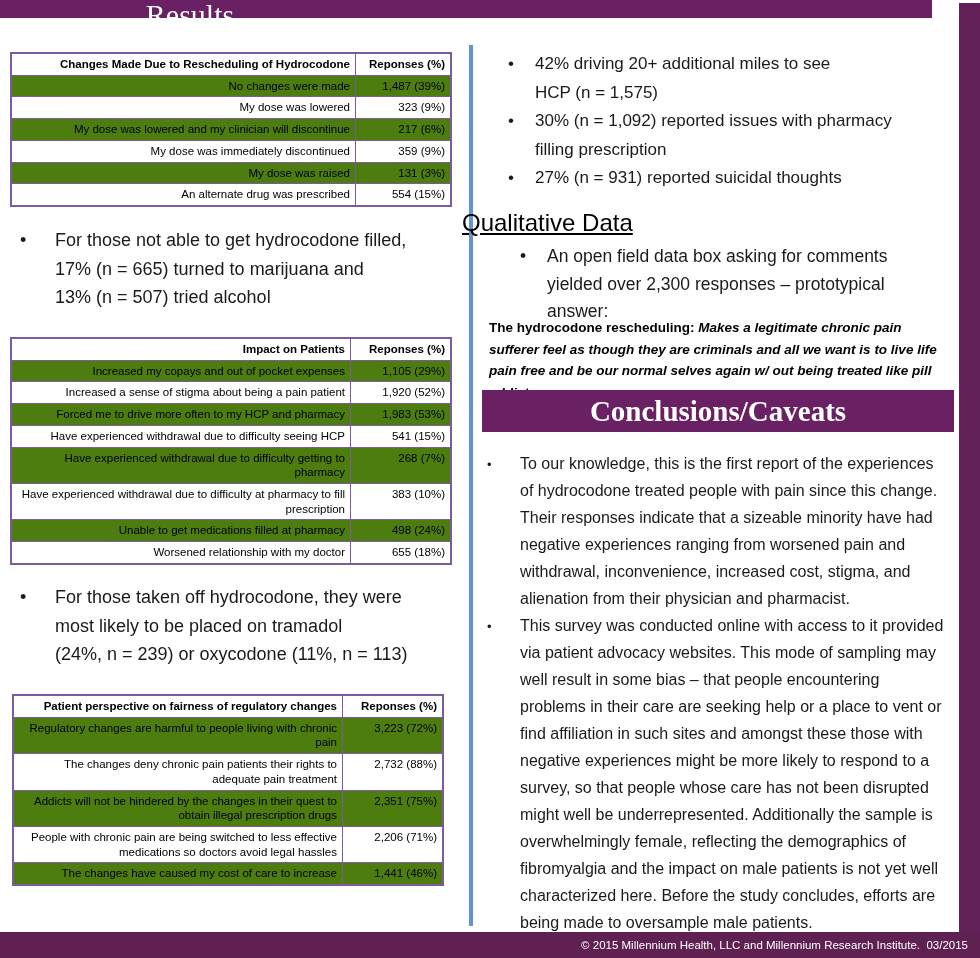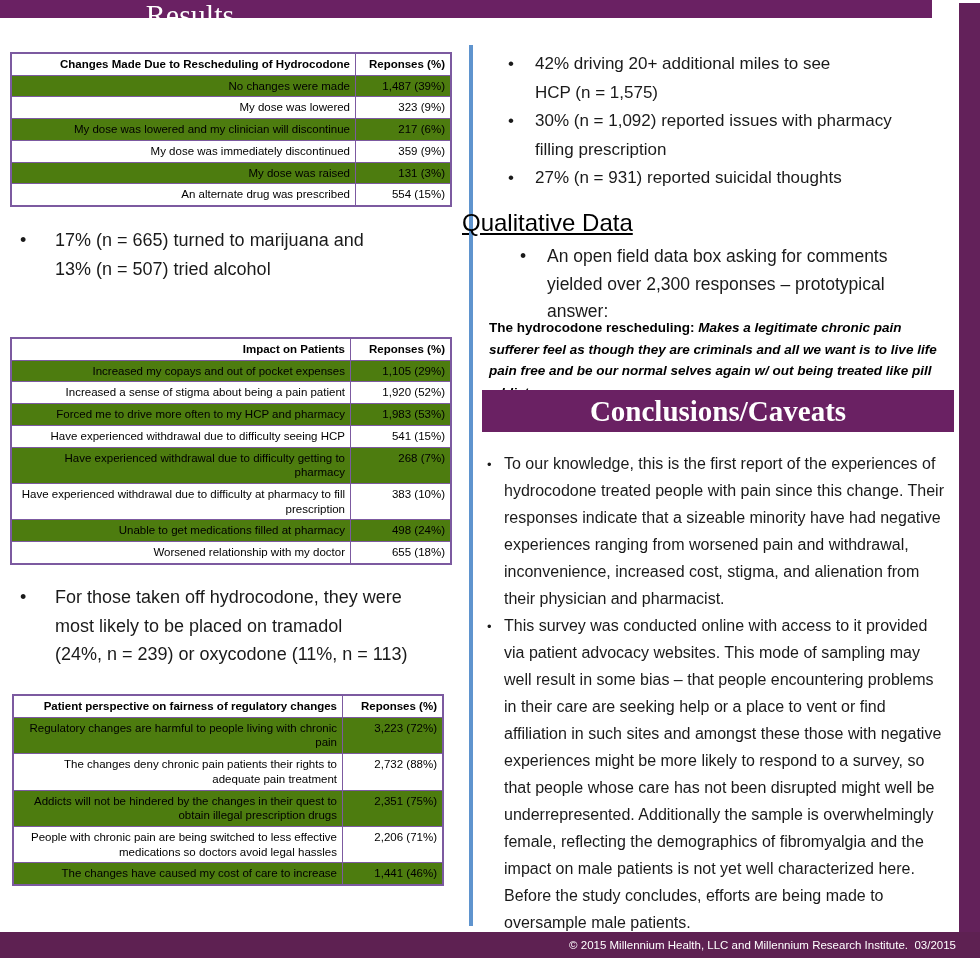--- a/index.html
+++ b/index.html
@@ -43,26 +43,26 @@
              line-height:21.5px; color:#000; font-weight:600; }
   .q-quote .q-body { font-style:italic; }
 
   
   .c-banner { position:absolute; left:482px; top:390px; width:472px; height:42px; background:#6a2163;
               display:flex; align-items:center; justify-content:center;font-weight:bold; }
   .c-banner .banner-text { font-family:"Liberation Serif", serif; font-size:29px; color:#ffffff; }
   #c-bullets { left:487px; top:450px; width:460px; font-size:16px; line-height:27px; }
   #c-bullets .bullet-item { padding-left:17px; }
   #c-bullets .dot { font-size:13px; top:1px; }
-  #c-bullets .btext { margin-left:0; }
+  #c-bullets .btext { margin-left:16px; }
 
   
   .footer { position:absolute; left:0; top:932px; width:980px; height:26px; background:#5e2152;
             color:#ffffff; font-size:11.5px; line-height:26px; text-align:right;
-            padding-right:24px; box-sizing:border-box; }
+            padding-right:12px; box-sizing:border-box; }
 </style>
 </head>
 <body>
 
 <div class="page">
 
   <div class="results-banner">
     <span class="banner-text">Results</span>
   </div>
 
@@ -101,20 +101,21 @@
           <td>An alternate drug was prescribed</td>
           <td>554 (15%)</td>
         </tr>
       </tbody>
     </table>
 
   <div class="bullet-block" id="left-bullet-1">
       <div class="bullet-item">
         <span class="dot">•</span>
         <div class="btext">
+          <div>For those not able to get hydrocodone filled,</div>
           <div>17% (n = 665) turned to marijuana and</div>
           <div>13% (n = 507) tried alcohol</div>
         </div>
       </div>
     </div>
 
   <table class="ptable" id="table-impact">
       <thead>
         <tr>
           <th>Impact on Patients</th>

